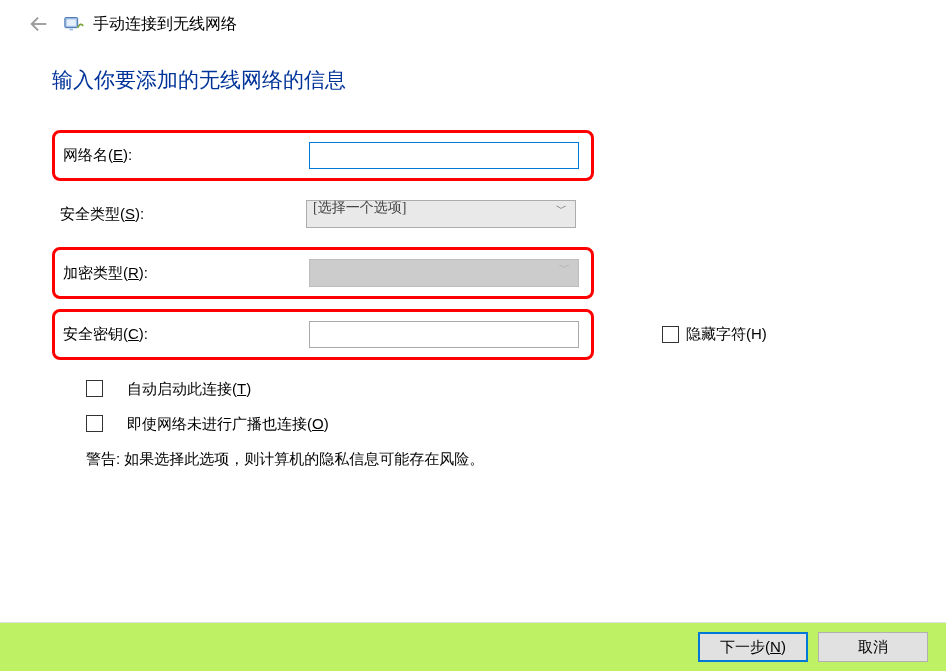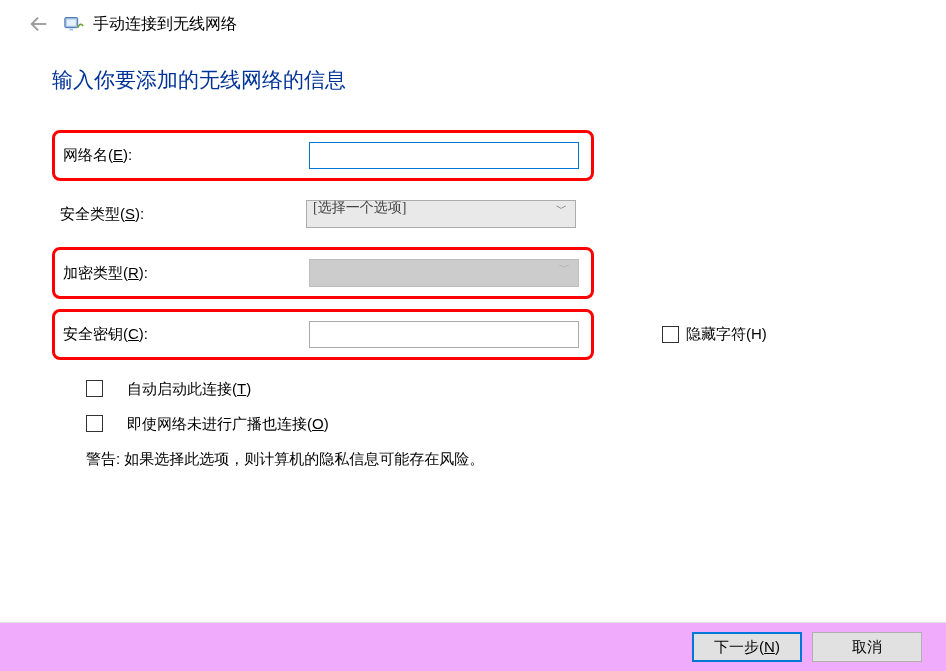--- a/index.html
+++ b/index.html
@@ -144,26 +144,26 @@
     .warning {
       margin-top: 8px;
       font-size: 15px;
       color: #000;
     }
 
     .footer {
       position: absolute;
       bottom: 0; left: 0; right: 0;
       border-top: 1px solid #e0e0e0;
-      background: #f0abfc;
+      background: #bef264;
       height: 49px;
       display: flex;
       align-items: center;
       justify-content: flex-end;
-      padding-right: 24px;
+      padding-right: 18px;
       gap: 10px;
     }
     .btn {
       min-width: 110px;
       height: 30px;
       border: 1px solid #b0b0b0;
       background: #e1e1e1;
       font-size: 15px;
       font-family: inherit;
       cursor: pointer;

